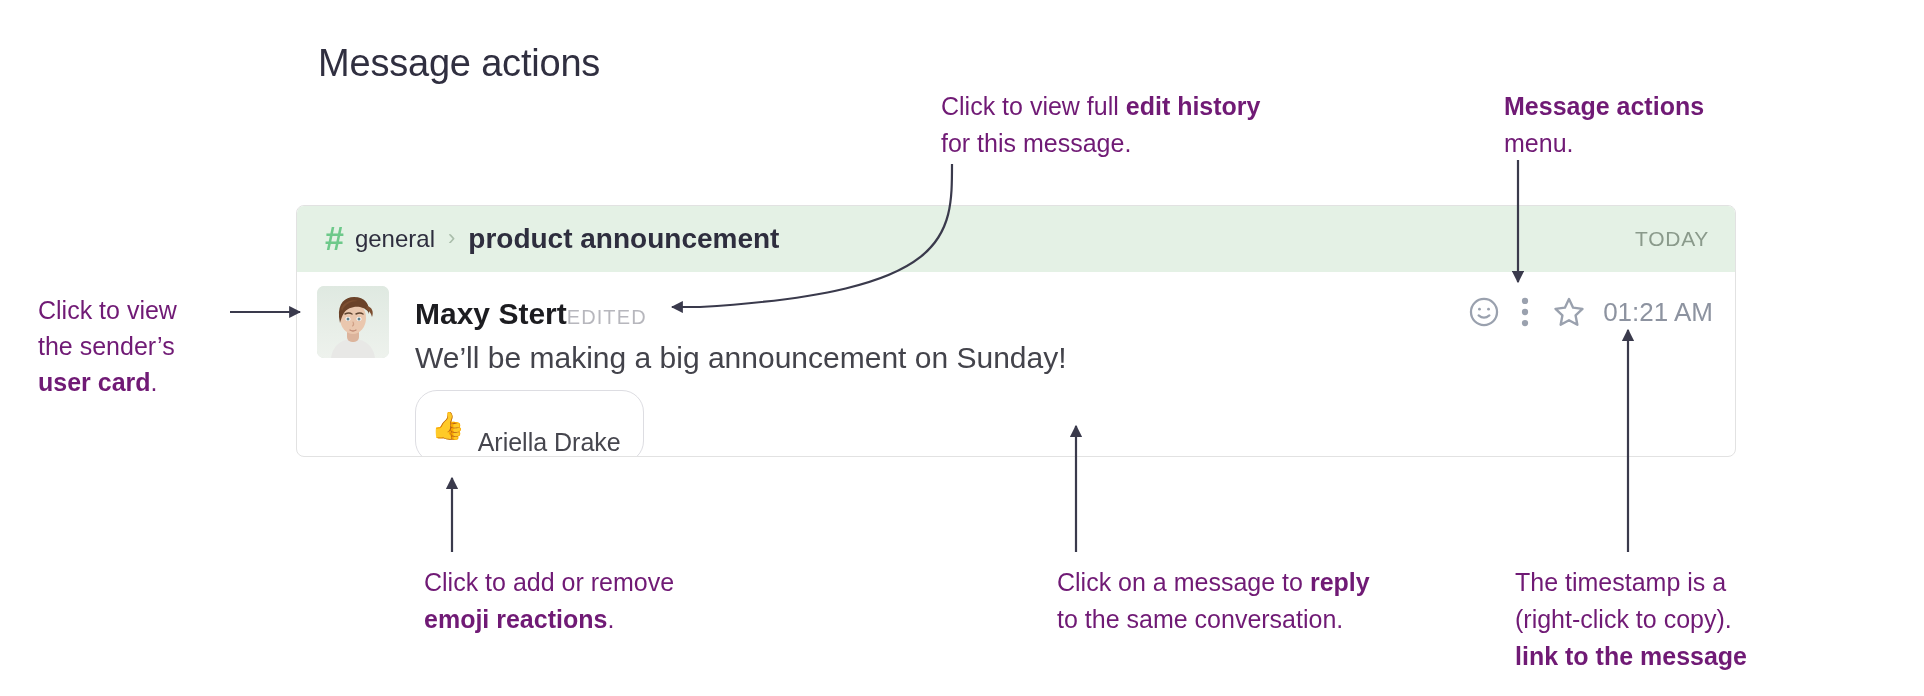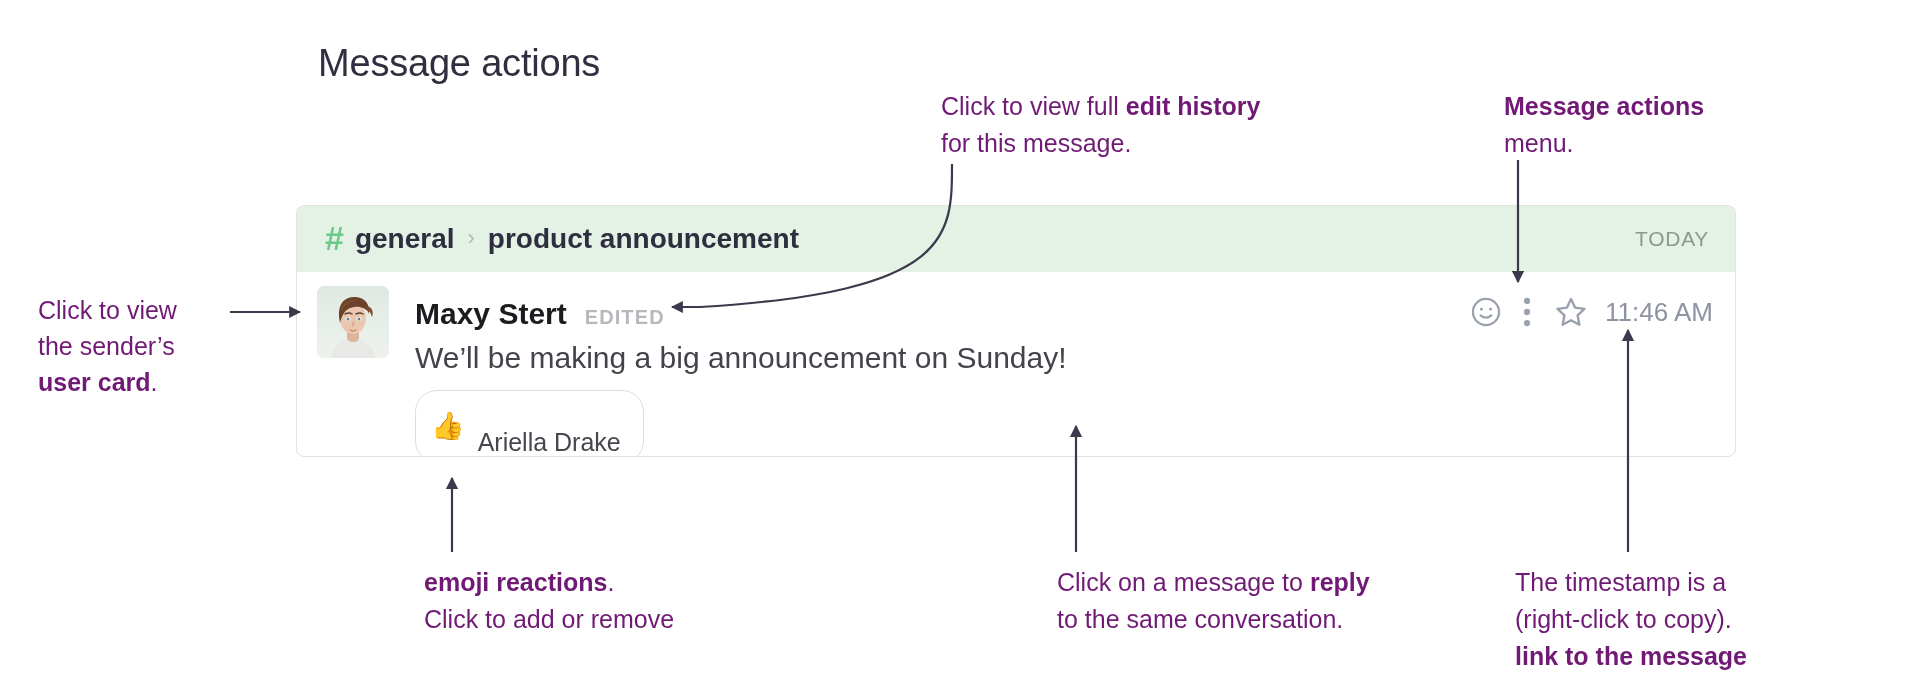--- a/index.html
+++ b/index.html
@@ -72,22 +72,22 @@
   #hash-icon {
     font-size: 34px;
     font-weight: 700;
     color: #6dc98a;
     line-height: 1;
     margin-right: 11px;
     position: relative;
     top: -1px;
   }
   #channel-name {
-    font-size: 28px;
-    font-weight: 700;
+    font-size: 24px;
+    font-weight: 400;
     color: #2e2e3e;
     white-space: nowrap;
     text-align: center;
   }
   #breadcrumb-chevron {
     font-size: 22px;
     color: #a9bdaa;
     margin: 0 13px;
     line-height: 1;
     position: relative;
@@ -142,23 +142,21 @@
   #sender-name {
     font-size: 30px;
     font-weight: 700;
     color: #1c1c20;
     white-space: nowrap;
   }
   #edited-badge {
     font-size: 20px;
     letter-spacing: 1.1px;
     color: #b7b7bd;
-    margin-left: 18px;
-    white-space: nowrap;
-    font-weight: bold;
+    white-space: nowrap;
   }
 
   #message-text {
     font-size: 30px;
     color: #43434b;
     margin-top: 10px;
     white-space: nowrap;
   }
 
   #reaction-pill {
@@ -226,22 +224,22 @@
   <div>menu.</div>
 </div>
 
 <div class="abs annot" id="annot-user-card">
   <div>Click to view</div>
   <div>the sender’s</div>
   <div><b>user card</b><span>.</span></div>
 </div>
 
 <div class="abs annot" id="annot-reactions">
+  <div>Click to add or remove</div>
   <div><b>emoji reactions</b><span>.</span></div>
-  <div>Click to add or remove</div>
 </div>
 
 <div class="abs annot" id="annot-reply">
   <div><span>Click on a message to </span><b>reply</b></div>
   <div>to the same conversation.</div>
 </div>
 
 <div class="abs annot" id="annot-timestamp">
   <div>The timestamp is a</div>
   <div>(right-click to copy).</div>
@@ -333,21 +331,21 @@
         </svg>
       </span>
 
       <span class="act-icon" id="star-icon">
         <svg viewBox="0 0 24 24" width="36" height="36" fill="none" stroke="currentColor" stroke-width="1.6" stroke-linejoin="round">
           <path d="M12 3.4 l2.75 5.72 6.25 .83 -4.6 4.33 1.16 6.22 -5.56 -3.01
                    -5.56 3.01 1.16 -6.22 -4.6 -4.33 6.25 -.83 Z"></path>
         </svg>
       </span>
 
-      <span id="timestamp">11:46 AM</span>
+      <span id="timestamp">01:21 AM</span>
     </div>
 
   </div>
 </div>
 
 <svg id="connectors" class="abs" viewBox="0 0 1924 696" xmlns="http://www.w3.org/2000/svg">
   <defs>
     <marker id="arrowL" viewBox="0 0 10 10" refX="9" refY="5" markerWidth="5.5" markerHeight="5.5" orient="auto-start-reverse">
       <path d="M0 0 L10 5 L0 10 z" fill="#3a3a4c"></path>
     </marker>

